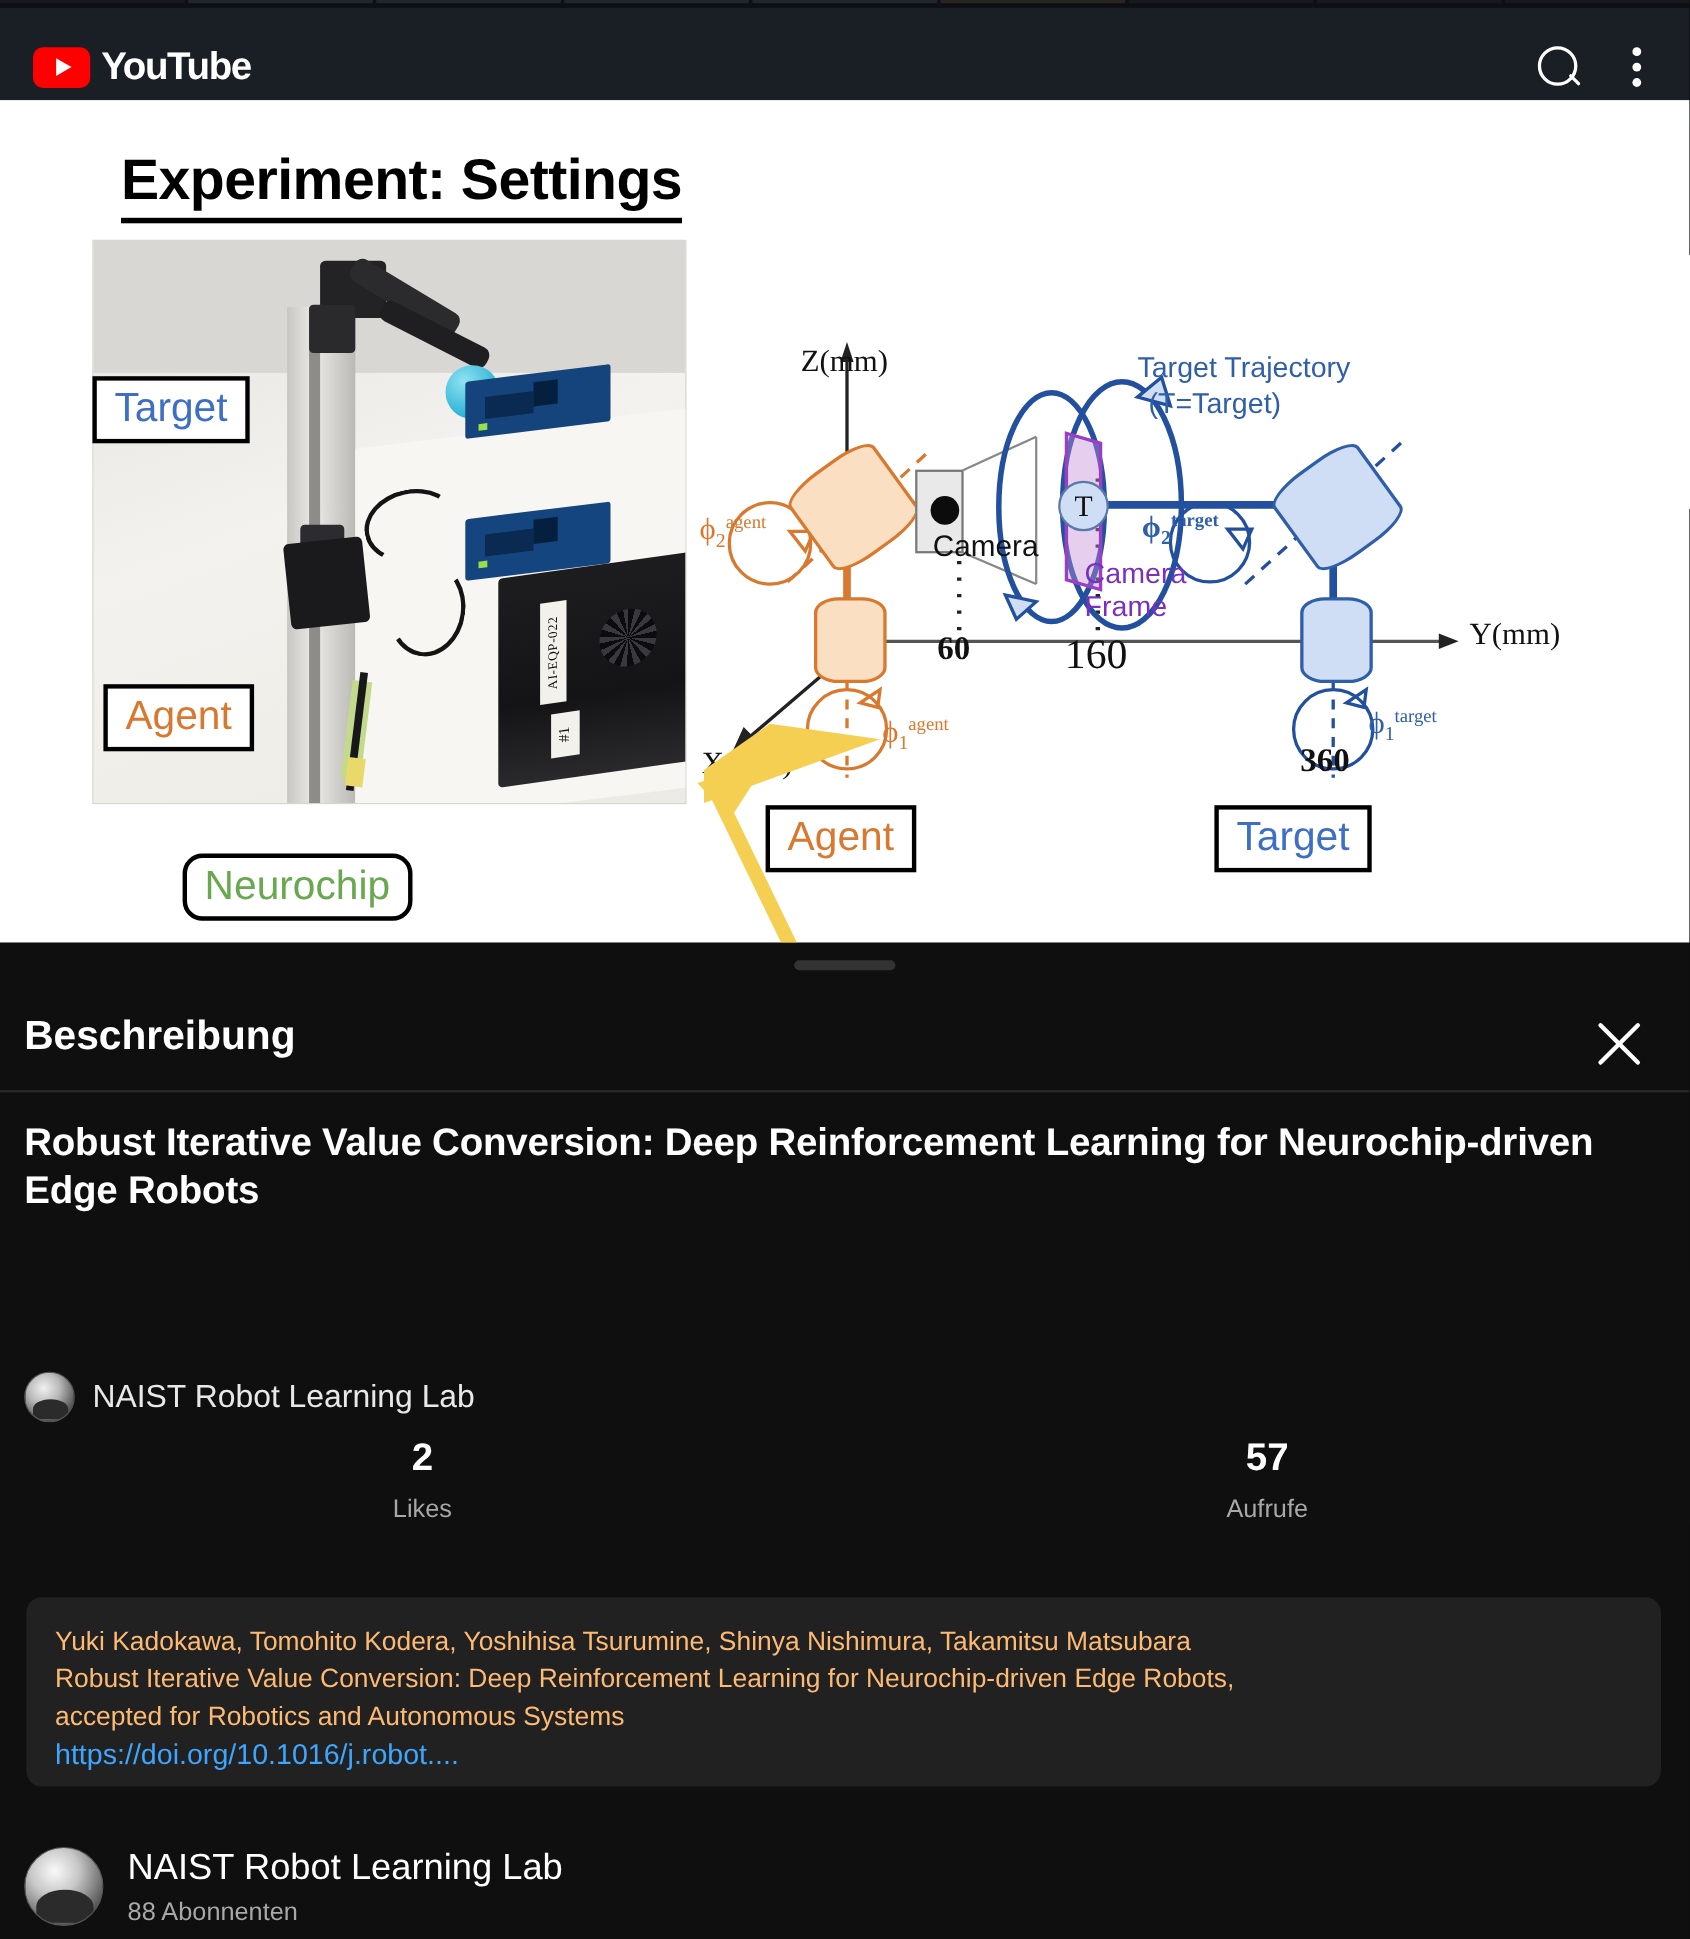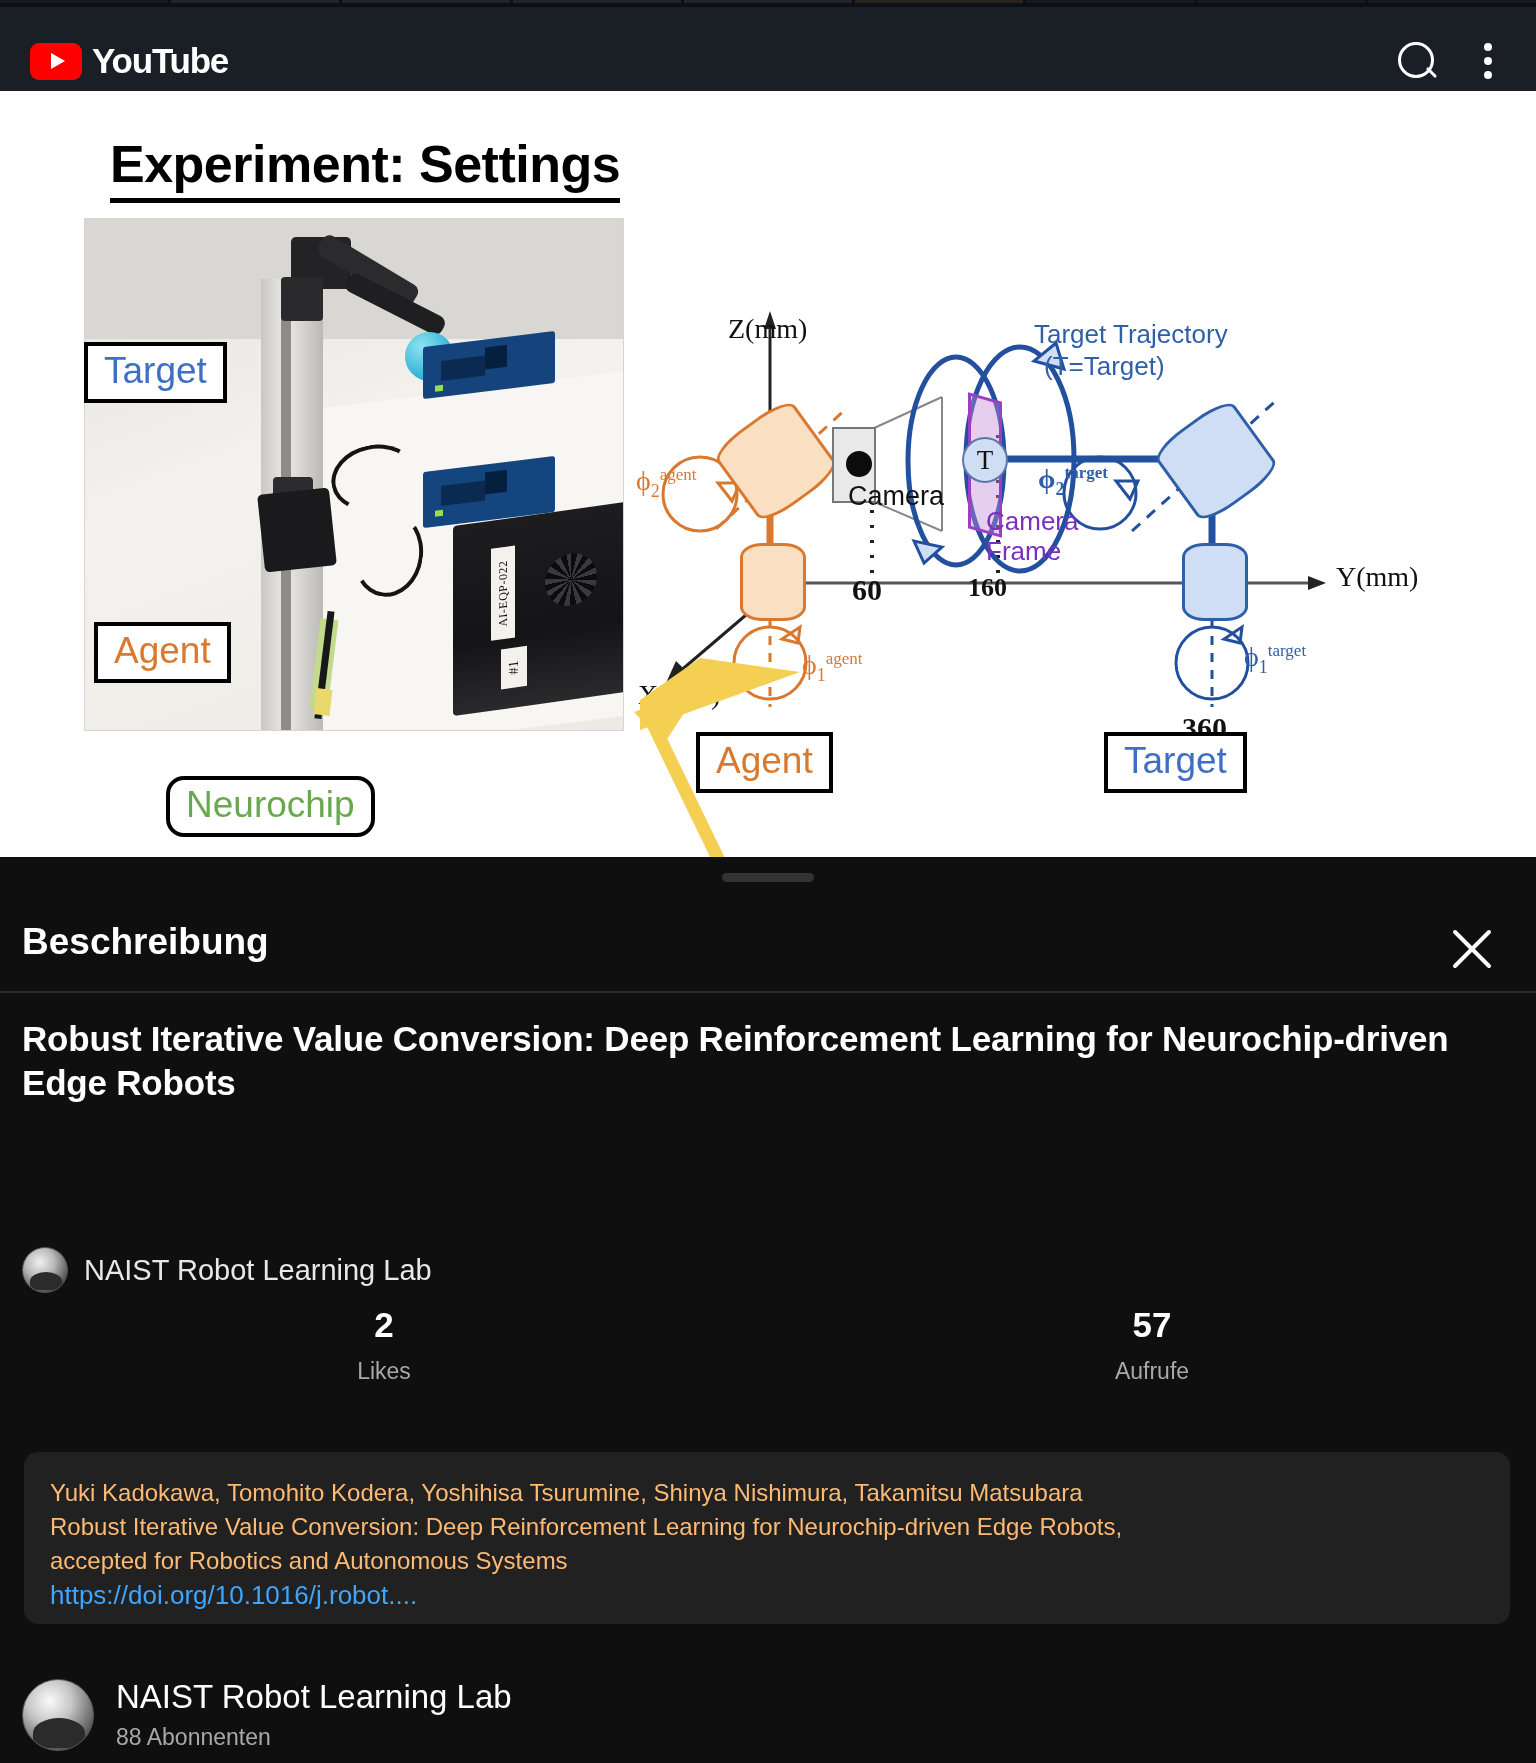--- a/index.html
+++ b/index.html
@@ -358,22 +358,22 @@
       <div class="dg-label" style="left:18px; top:468px;">X(mm)</div>
 
       <div class="dg-label" style="left:228px; top:270px; font-family:'Liberation Sans',sans-serif; font-size:27px;">Camera</div>
 
       <div class="dg-label purple" style="left:366px; top:296px; font-family:'Liberation Sans',sans-serif; font-size:26px; line-height:1.15; width:120px;">Camera Frame</div>
 
       <div class="dg-label blue" style="left:398px; top:108px; font-family:'Liberation Sans',sans-serif; font-size:26px;margin-left:16px;">Target Trajectory</div>
       <div class="dg-label blue" style="left:424px; top:140px; font-family:'Liberation Sans',sans-serif; font-size:26px;">(T=Target)</div>
 
       <div class="dg-label" style="left:232px; top:362px; font-size:30px; font-weight:bold;">60</div>
-      <div class="dg-label" style="left:348px; top:362px; font-size:26px; font-weight:bold;text-align:center;">160</div>
-      <div class="dg-label" style="left:562px; top:464px; font-size:30px; font-weight:bold;margin-top:36px;">360</div>
+      <div class="dg-label" style="left:348px; top:362px; font-size:38px; font-weight:normal;text-align:center;">160</div>
+      <div class="dg-label" style="left:562px; top:464px; font-size:30px; font-weight:bold;">360</div>
 
       <div class="dg-label orange" style="left:16px; top:254px;">
         <span>ϕ</span><sub style="font-size:18px;">2</sub><sup style="font-size:17px;">agent</sup>
       </div>
       <div class="dg-label orange" style="left:182px; top:438px;">
         <span>ϕ</span><sub style="font-size:18px;">1</sub><sup style="font-size:17px;">agent</sup>
       </div>
       <div class="dg-label blue" style="left:418px; top:252px;font-weight:bold;">
         <span>ϕ</span><sub style="font-size:18px;">2</sub><sup style="font-size:17px;">target</sup>
       </div>

